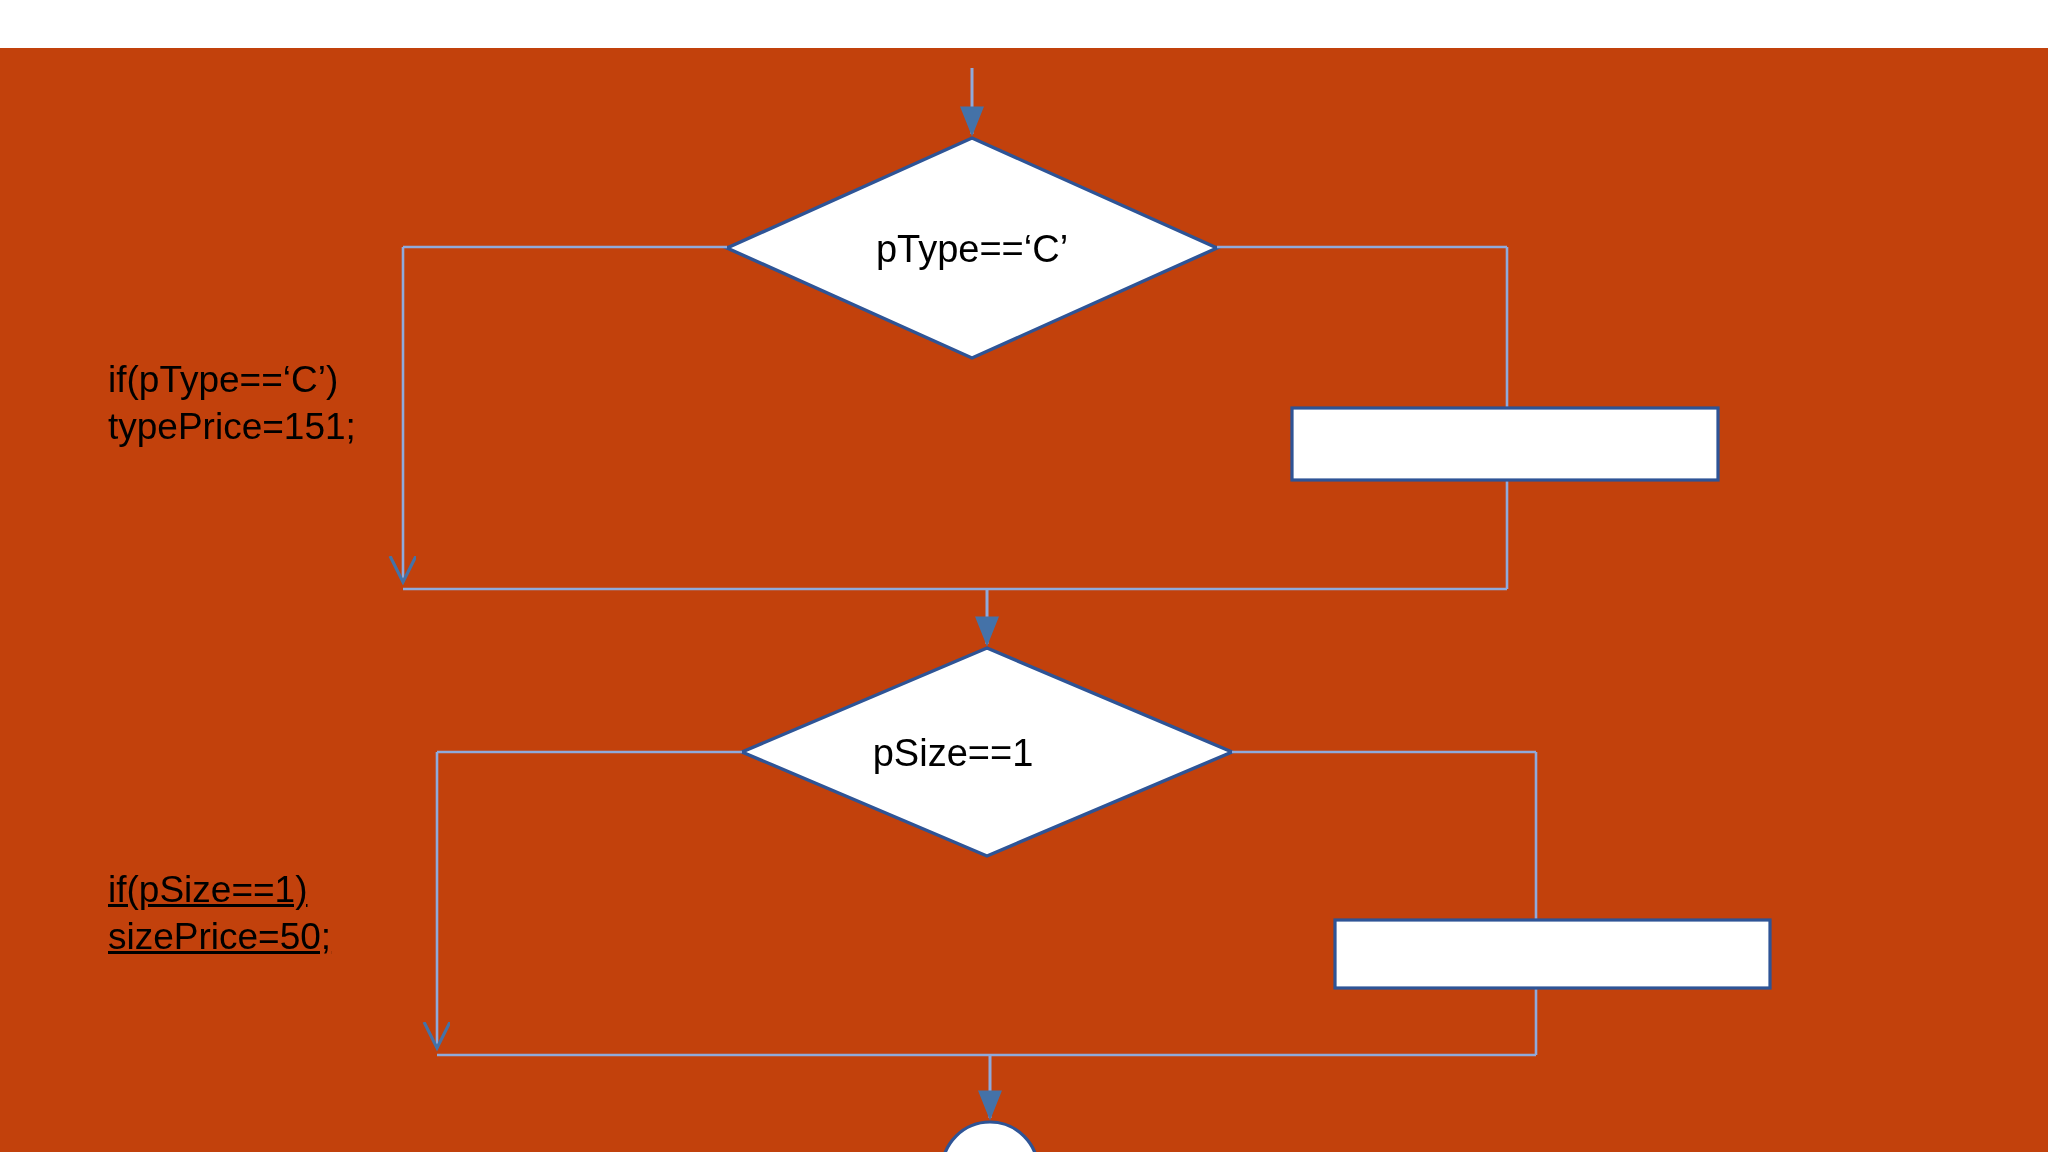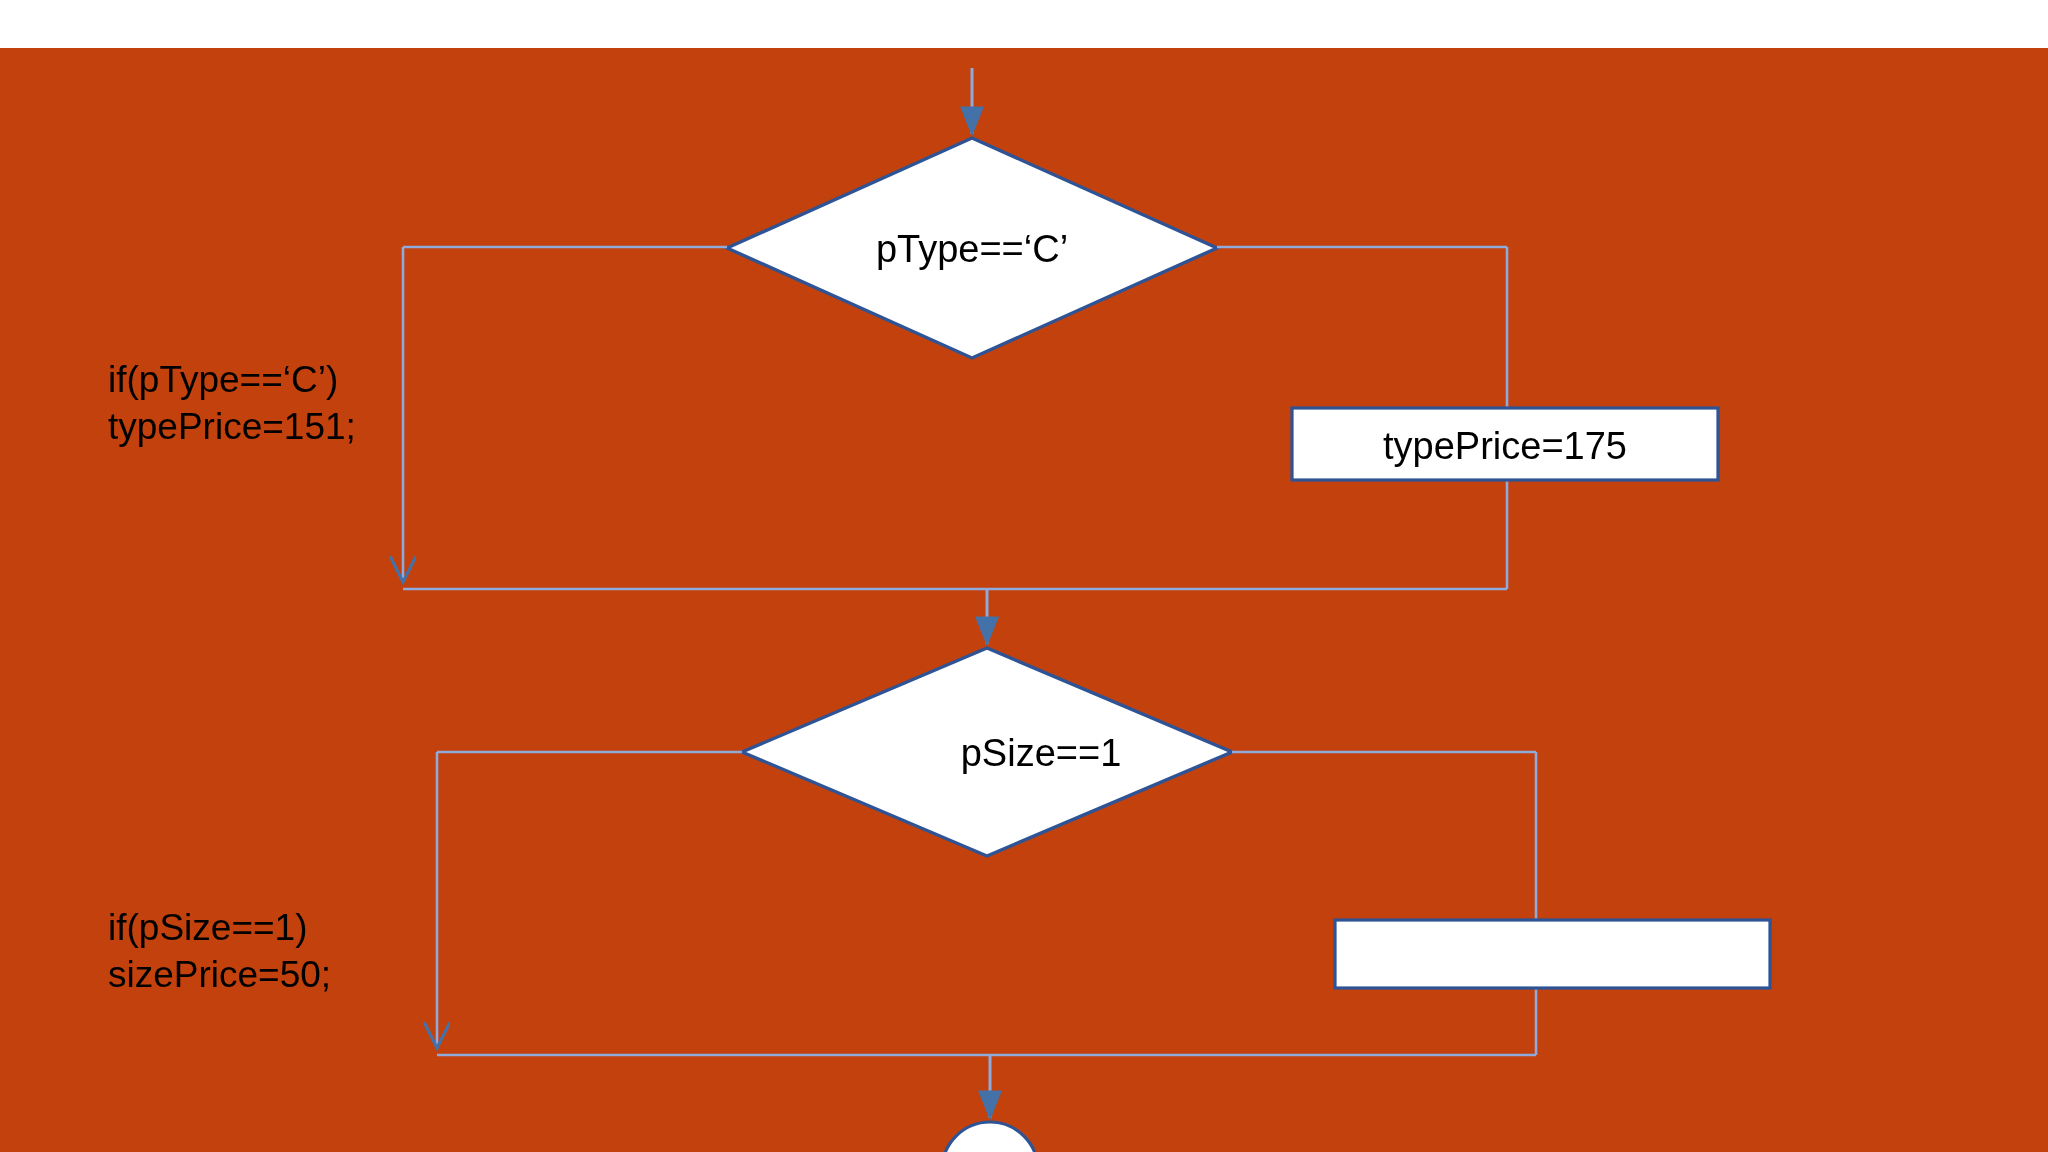--- a/index.html
+++ b/index.html
@@ -125,26 +125,25 @@
       <line x1="990" y1="1007" x2="990" y2="1070" stroke="#8faadc" stroke-width="3" marker-end="url(#arrow-light)"></line>
     </g>
 
     <g>
       <circle cx="990" cy="1122" r="48" fill="#ffffff" stroke="#2e5496" stroke-width="3.2"></circle>
     </g>
   </svg>
 
   <div class="shape-label diamond-label" style="left:972px; top:201px;">pType==‘C’</div>
 
-  <div class="shape-label box-label" style="left:1505px; top:398px;">typePrice=175</div>
 
-  <div class="shape-label diamond-label" style="left:1041px; top:705px;">pSize==1</div>
+  <div class="shape-label diamond-label" style="left:953px; top:705px;">pSize==1</div>
 
 
   <div class="shape-label connector-label" style="left:990px; top:1124px;">B</div>
 
   <div class="annotation" style="left:108px; top:308px;">if(pType==‘C’)
 typePrice=151;</div>
 
-  <div class="annotation" style="left:108px; top:856px;">if(pSize==1)
+  <div class="annotation" style="left:108px; top:818px;text-decoration:underline;">if(pSize==1)
 sizePrice=50;</div>
 
 </div>
 
 </body></html>

